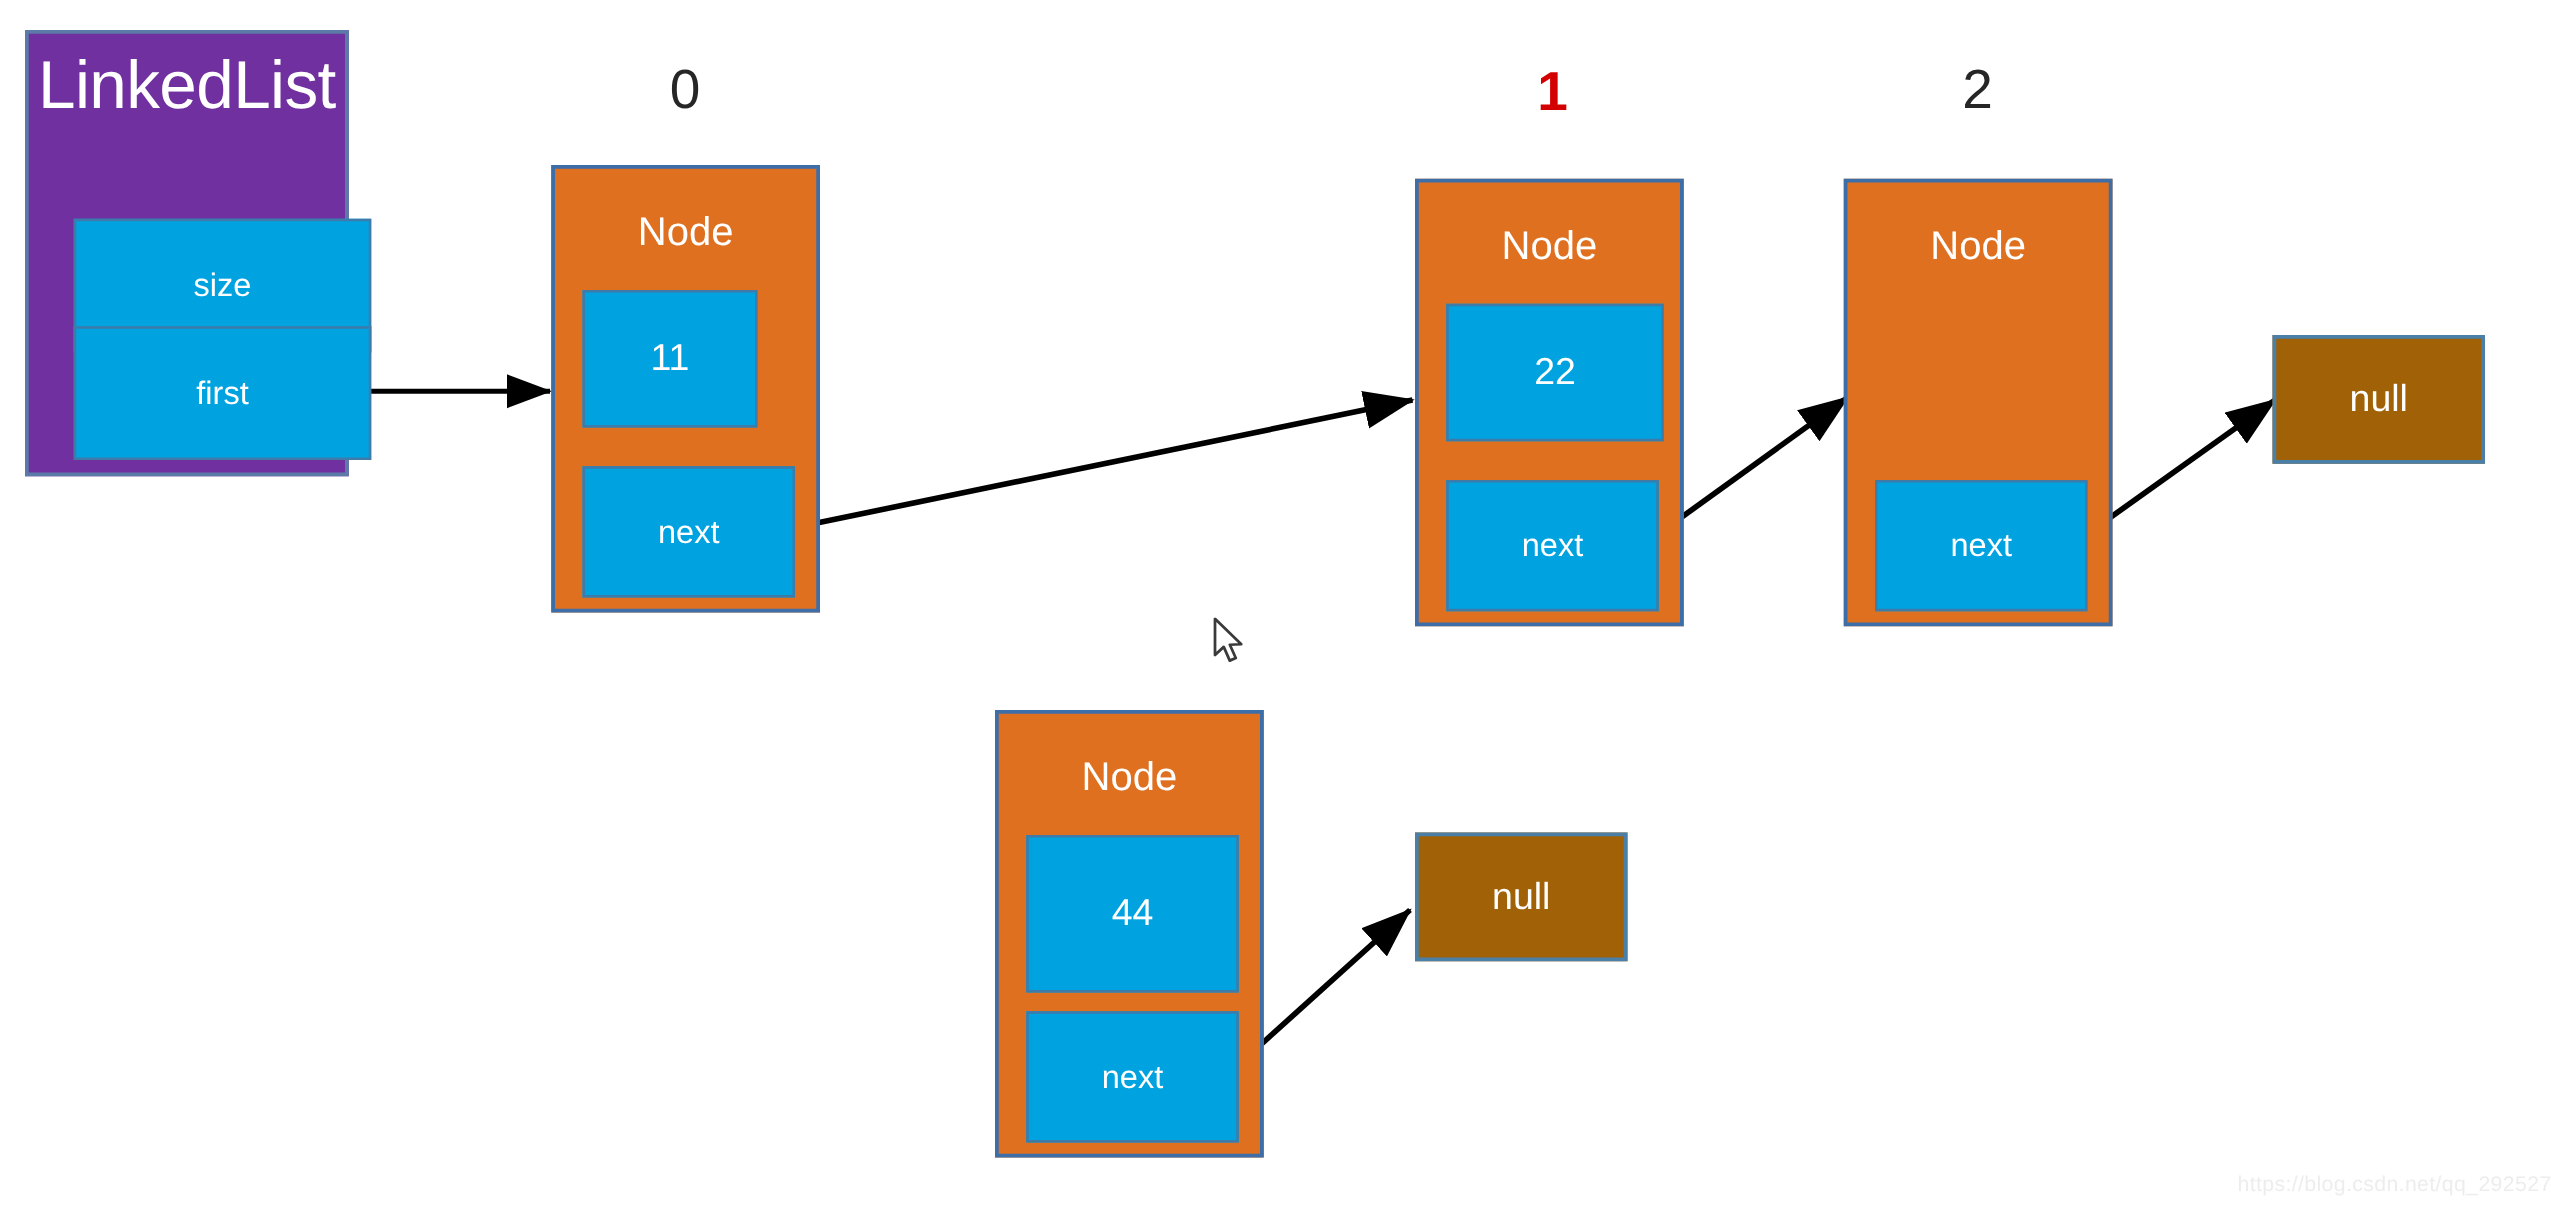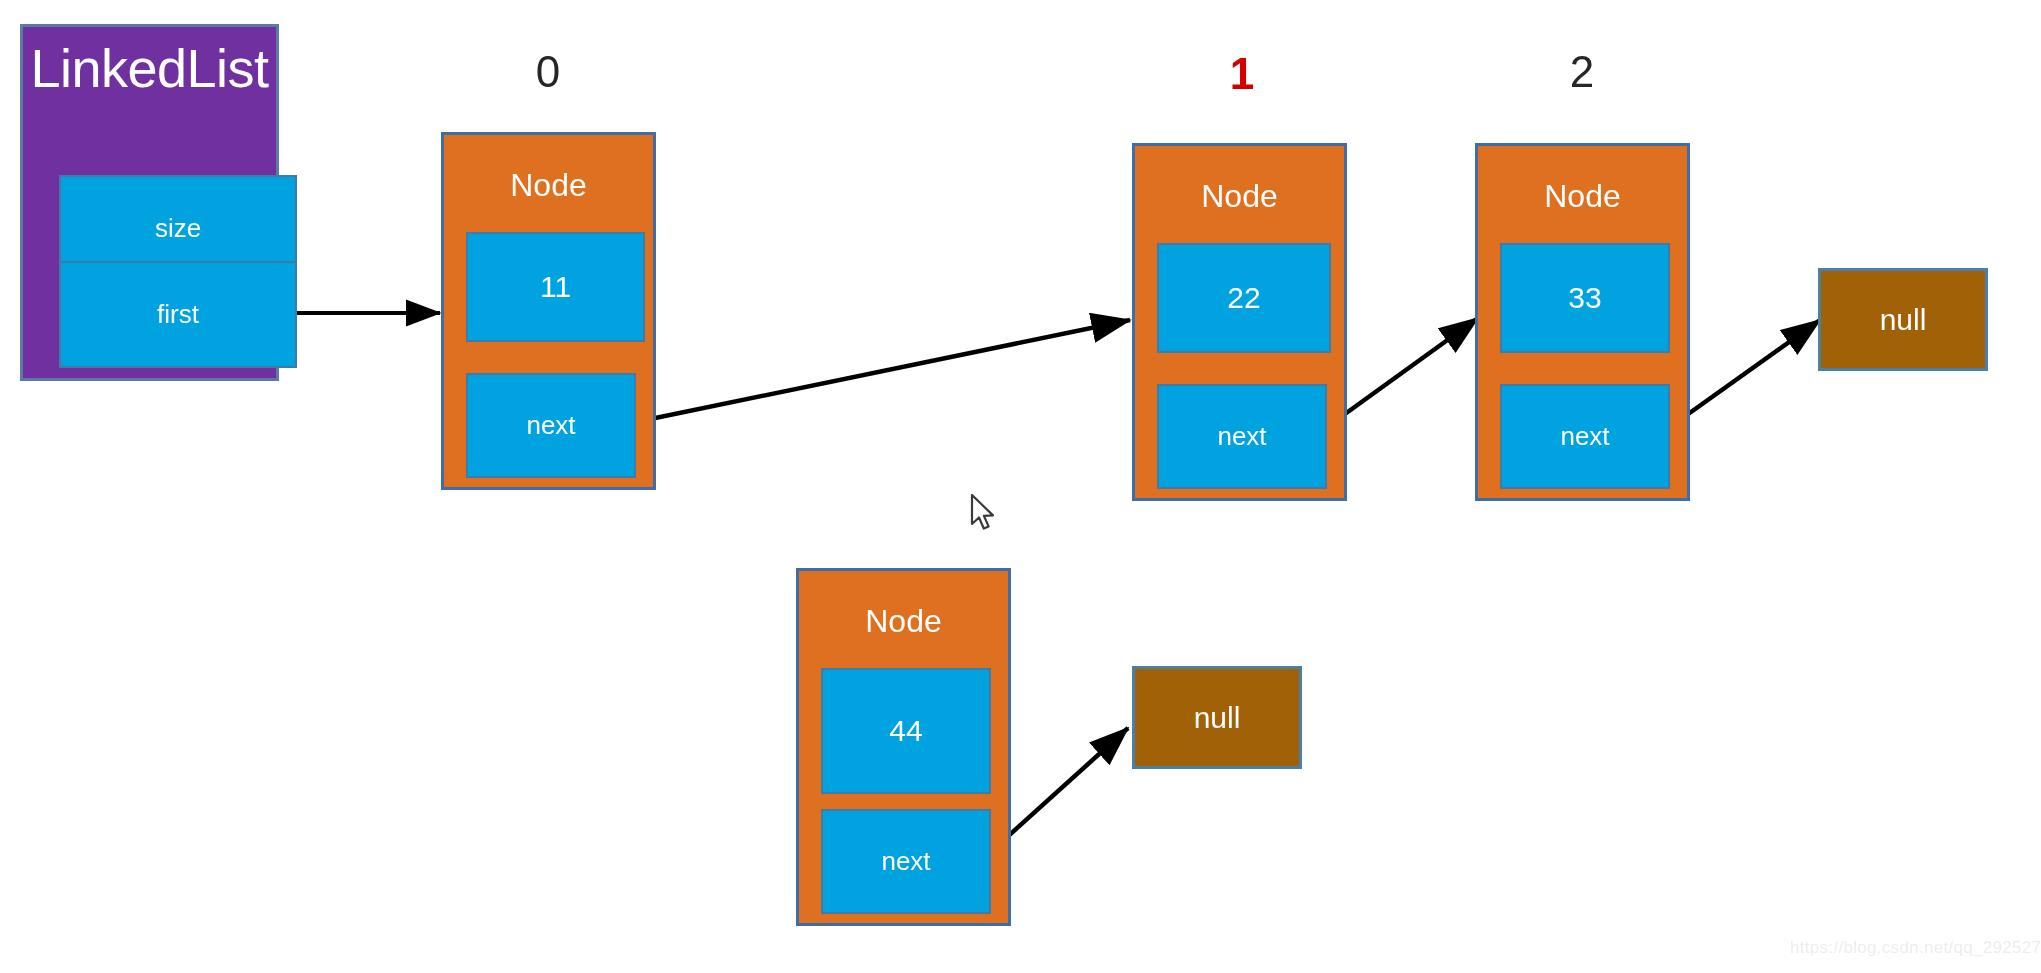--- a/index.html
+++ b/index.html
@@ -139,43 +139,40 @@
       <span>first</span>
     </div>
   </div>
 
   <div class="abs idx" style="left:508px; top:50px; width:80px;">0</div>
   <div class="abs idx red" style="left:1202px; top:52px; width:80px;">1</div>
   <div class="abs idx" style="left:1542px; top:50px; width:80px;">2</div>
 
   <div class="abs node-box" style="left:441px; top:132px; width:215px; height:358px;">
     <div class="node-title">Node</div>
-    <div class="abs field val" style="left:22px; top:97px; width:179px; height:110px;">
+    <div class="abs field val" style="left:22px; top:97px; width:140px; height:110px;">
       <span>11</span>
     </div>
     <div class="abs field" style="left:22px; top:238px; width:170px; height:105px;">
       <span>next</span>
     </div>
   </div>
 
   <div class="abs node-box" style="left:1132px; top:143px; width:215px; height:358px;">
     <div class="node-title">Node</div>
     <div class="abs field val" style="left:22px; top:97px; width:174px; height:110px;">
       <span>22</span>
     </div>
     <div class="abs field" style="left:22px; top:238px; width:170px; height:105px;">
       <span>next</span>
     </div>
   </div>
 
   <div class="abs node-box" style="left:1475px; top:143px; width:215px; height:358px;">
     <div class="node-title">Node</div>
-    <div class="abs field val" style="left:22px; top:97px; width:170px; height:110px;">
-      <span>33</span>
-    </div>
     <div class="abs field" style="left:22px; top:238px; width:170px; height:105px;">
       <span>next</span>
     </div>
   </div>
 
   <div class="abs null-box" style="left:1818px; top:268px; width:170px; height:103px;">
     <span>null</span>
   </div>
 
   <div class="abs node-box" style="left:796px; top:568px; width:215px; height:358px;">

